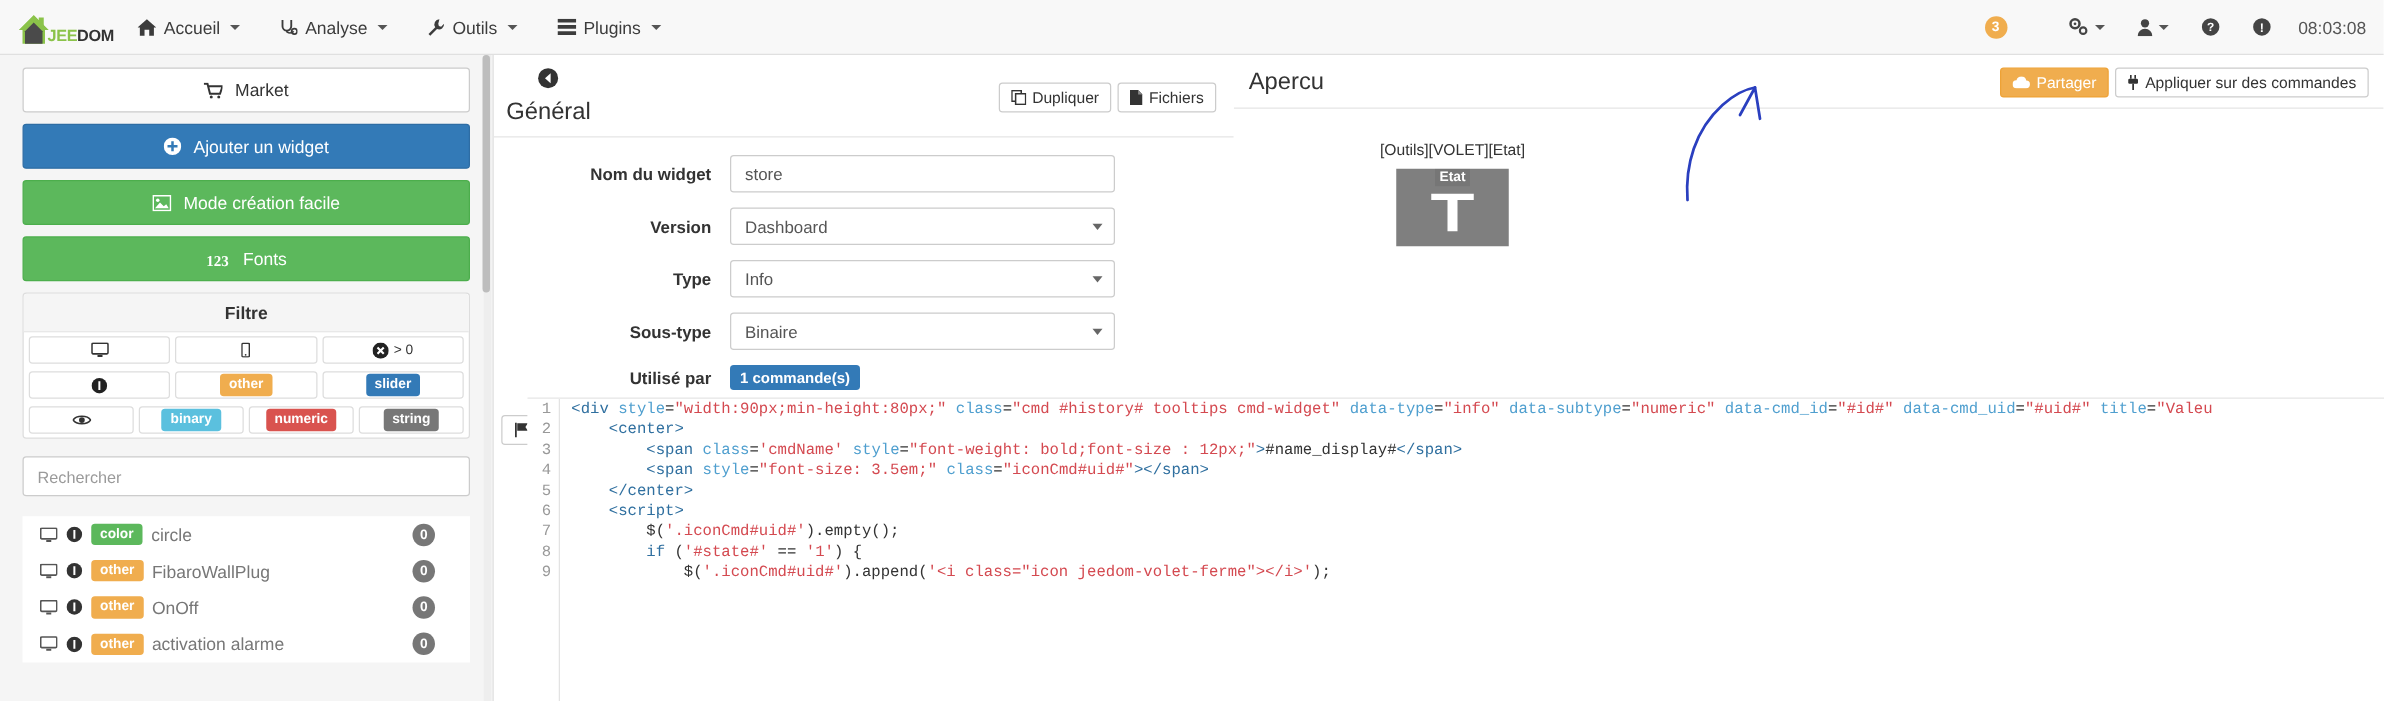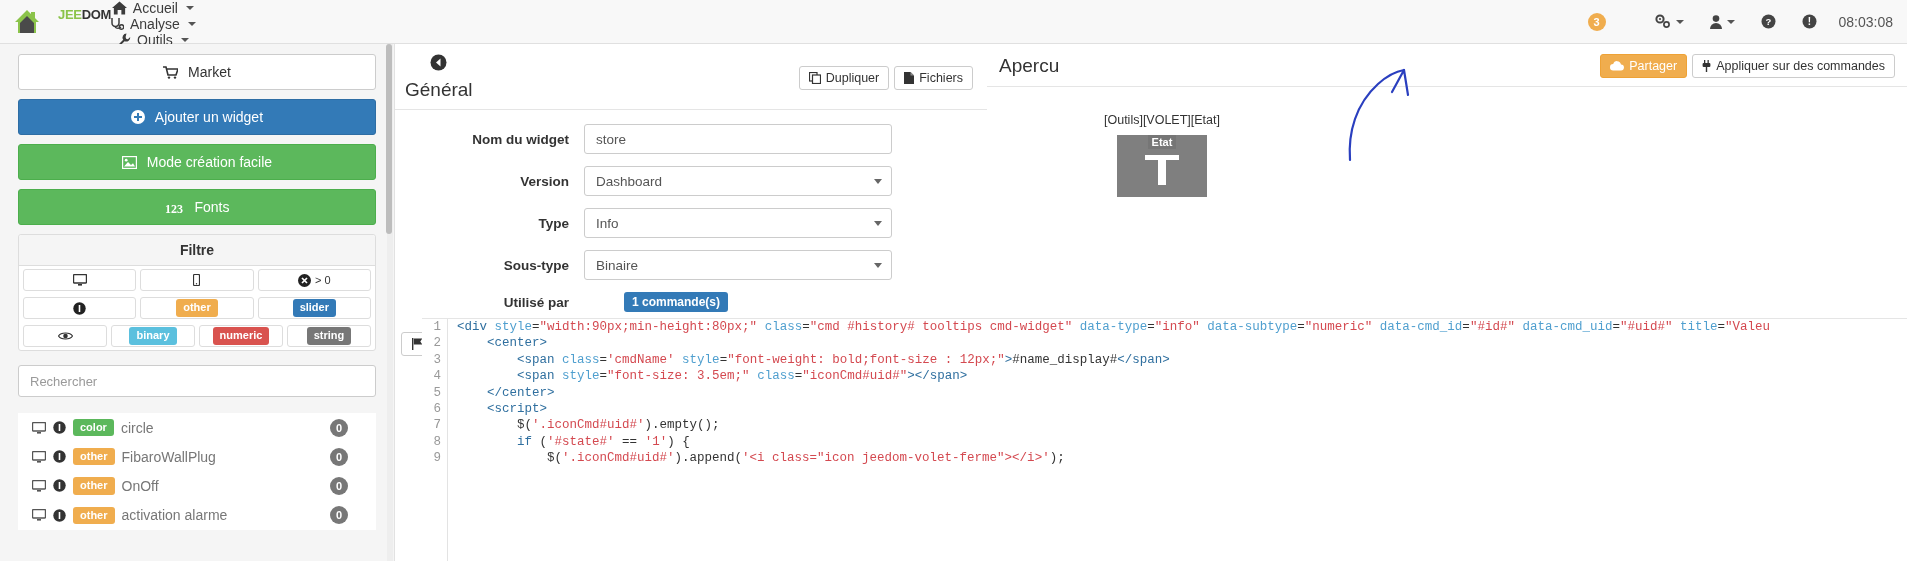--- a/index.html
+++ b/index.html
@@ -21,30 +21,30 @@
     display: flex;
     align-items: center;
     position: relative;
   }
   #brand {
     width: 78px;
     display: flex; align-items: center;
     padding-left: 12px;
     height: 100%;
   }
-  .logo-wrap { display: flex; height: 30px; gap: 20px; }
+  .logo-wrap { display: flex; align-items: flex-end; height: 30px; }
   .logo-mark { position: relative; width: 30px; height: 28px; }
   .logo-text {
     font-size: 13px; font-weight: bold; letter-spacing: -.3px;
     margin-left: -4px; margin-bottom: 1px;
   }
   .logo-text .g { color: #8bc34a; }
   .logo-text .d { color: #333; }
 
-  #mainnav { display: flex; align-items: center; height: 100%; margin-left: 16px; flex-direction: column; }
+  #mainnav { display: flex; align-items: flex-start; height: 100%; margin-left: 16px; }
   .navitem {
     display: flex; align-items: center; gap: 6px;
     padding: 0 16px; height: 100%;
     color: #3c3c3c; font-size: 14px;
     cursor: pointer;
     white-space: nowrap;
   }
   .caret {
     width: 0; height: 0; margin-left: 2px;
     border-left: 4px solid transparent;
@@ -248,21 +248,20 @@
     border-right: 4px solid transparent;
     border-top: 5px solid #666;
   }
   .badge-info {
     background: #337ab7; color: #fff;
     border-radius: 3px;
     padding: 3px 8px;
     font-size: 12px; font-weight: bold;
     display: inline-block;
     cursor: pointer;
-    margin-left: 40px;
   }
 
   #icon-search-btn {
     margin: 8px 0 10px 6px;
     border: 1px solid #ccc; background: #fff;
     border-radius: 3px;
     padding: 4px 10px;
     font-size: 12.5px; color: #333;
     cursor: pointer;
     display: inline-flex; align-items: center; gap: 6px;

